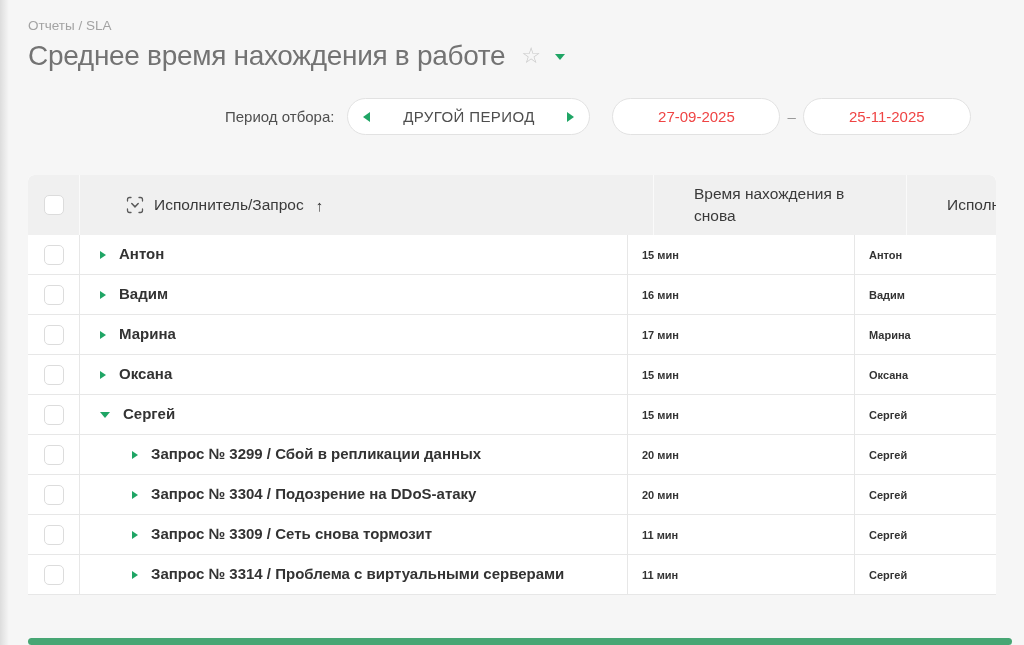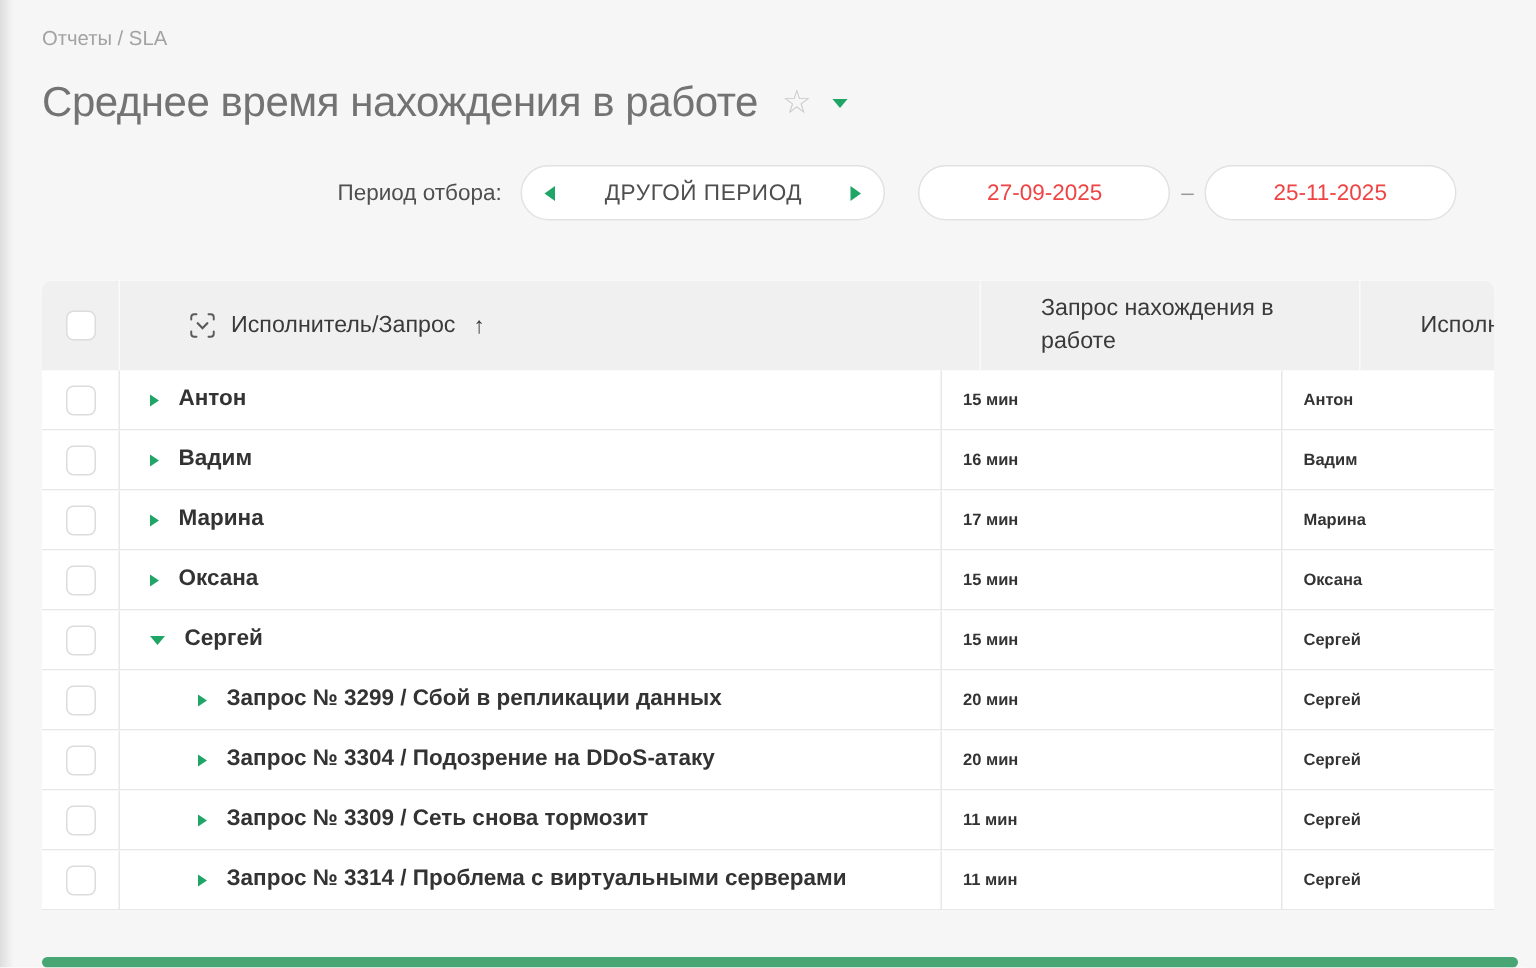--- a/index.html
+++ b/index.html
@@ -18,21 +18,21 @@
     font-family:"Liberation Sans","DejaVu Sans",sans-serif;
     position:relative;
     color:var(--text-dark);
   }
   .left-shadow{
     position:absolute;left:0;top:0;width:9px;height:100%;
     background:linear-gradient(to right, rgba(0,0,0,0.10), rgba(0,0,0,0));
     pointer-events:none;
   }
   .page{padding:18px 28px 0 28px;}
-  .breadcrumb{font-size:13.5px;color:var(--text-gray);margin-bottom:19px;}
+  .breadcrumb{font-size:13.5px;color:var(--text-gray);margin-bottom:7px;}
   .title-row{display:flex;align-items:center;gap:14px;}
   .page-title{font-size:28px;font-weight:400;color:#737373;letter-spacing:-0.3px;}
   .star{font-size:22px;color:#c9c9c9;line-height:1;margin-left:2px;}
   .title-caret{
     width:0;height:0;border-left:5px solid transparent;border-right:5px solid transparent;
     border-top:6px solid var(--accent);margin-top:2px;display:inline-block;
   }
   
   .filter-row{display:flex;align-items:center;margin:26px 0 0 197px;}
   .filter-label{font-size:15px;color:var(--text-mid);margin-right:13px;}
@@ -122,21 +122,21 @@
           <path d="M1.5 5 V3.5 Q1.5 1.5 3.5 1.5 H5"></path>
           <path d="M13 1.5 H14.5 Q16.5 1.5 16.5 3.5 V5"></path>
           <path d="M16.5 13 V14.5 Q16.5 16.5 14.5 16.5 H13"></path>
           <path d="M5 16.5 H3.5 Q1.5 16.5 1.5 14.5 V13"></path>
           <path d="M5.8 7.5 L9 10.8 L12.2 7.5" stroke-width="1.5"></path>
         </svg>
         <span class="th-text">Исполнитель/Запрос</span>
         <span class="sort-arrow">↑</span>
       </div>
       <div class="td th-time">
-        <span class="th-text">Запрос нахождения в работе</span>
+        <span class="th-text">Время нахождения в снова</span>
       </div>
       <div class="td th-exec">
         <span class="th-text">Исполнители</span>
       </div>
     </div>
     <div class="tbody">
         <div class="tr parent collapsed">
     <div class="td td-check">
       <input type="checkbox" class="cbx" style="">
     </div>

